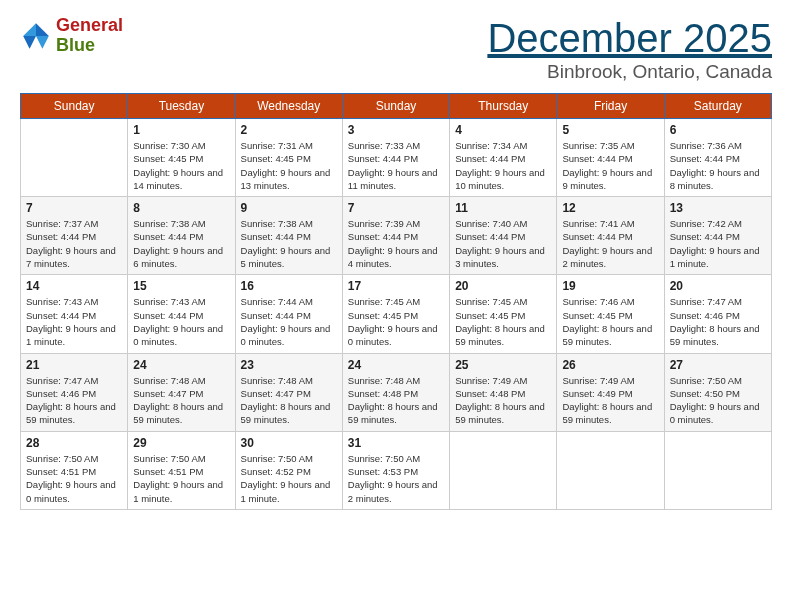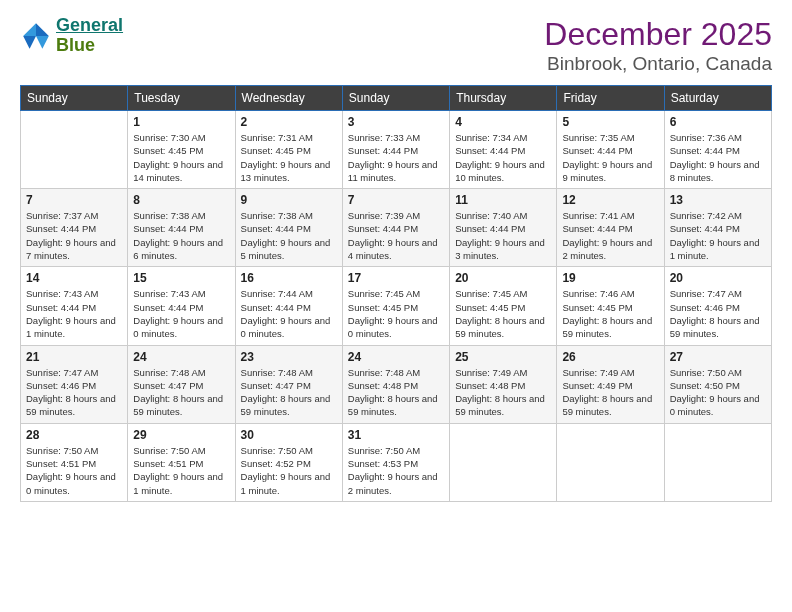--- a/index.html
+++ b/index.html
@@ -25,33 +25,34 @@
     .logo {
       display: flex;
       align-items: center;
       gap: 4px;
     }
     .logo-text {
       font-size: 18px;
       font-weight: bold;
       line-height: 1.1;
     }
-    .logo-text .general { color: #0f766e; text-decoration: underline; }
+    .logo-text .general { color: #b91c1c; }
     .logo-text .blue { color: #4d7c0f; }
     .logo-icon {
       width: 32px;
       height: 32px;
     }
     .title-block {
       text-align: right;
     }
     .month-title {
-      font-size: 32px;
+      font-size: 40px;
       font-weight: normal;
-      color: #701a75;
+      color: #0c4a6e;
+      text-decoration: underline;
     }
     .location {
       font-size: 19px;
       color: #555;
     }
     .calendar-table {
       width: 100%;
       border-collapse: collapse;
       font-size: 10px;
     }
@@ -80,21 +81,21 @@
     .cell-info {
       font-size: 9.5px;
       color: #333;
       line-height: 1.4;
     }
     .empty-cell {
       background: #f8f8f8;
     }
     tr:nth-child(odd) td { background: #ffffff; }
     tr:nth-child(even) td { background: #f5f5f5; }
-    .calendar-table thead tr th { background: #404040; }
+    .calendar-table thead tr th { background: #c2410c; text-align: center; }
   </style>
 </head>
 <body>
 
 <div class="page">
   <div class="header">
     <div class="logo">
       <svg class="logo-icon" viewBox="0 0 40 40" xmlns="http://www.w3.org/2000/svg">
         <polygon points="20,4 36,20 20,20" fill="#1a6bbf"></polygon>
         <polygon points="20,4 4,20 20,20" fill="#3399dd"></polygon>

